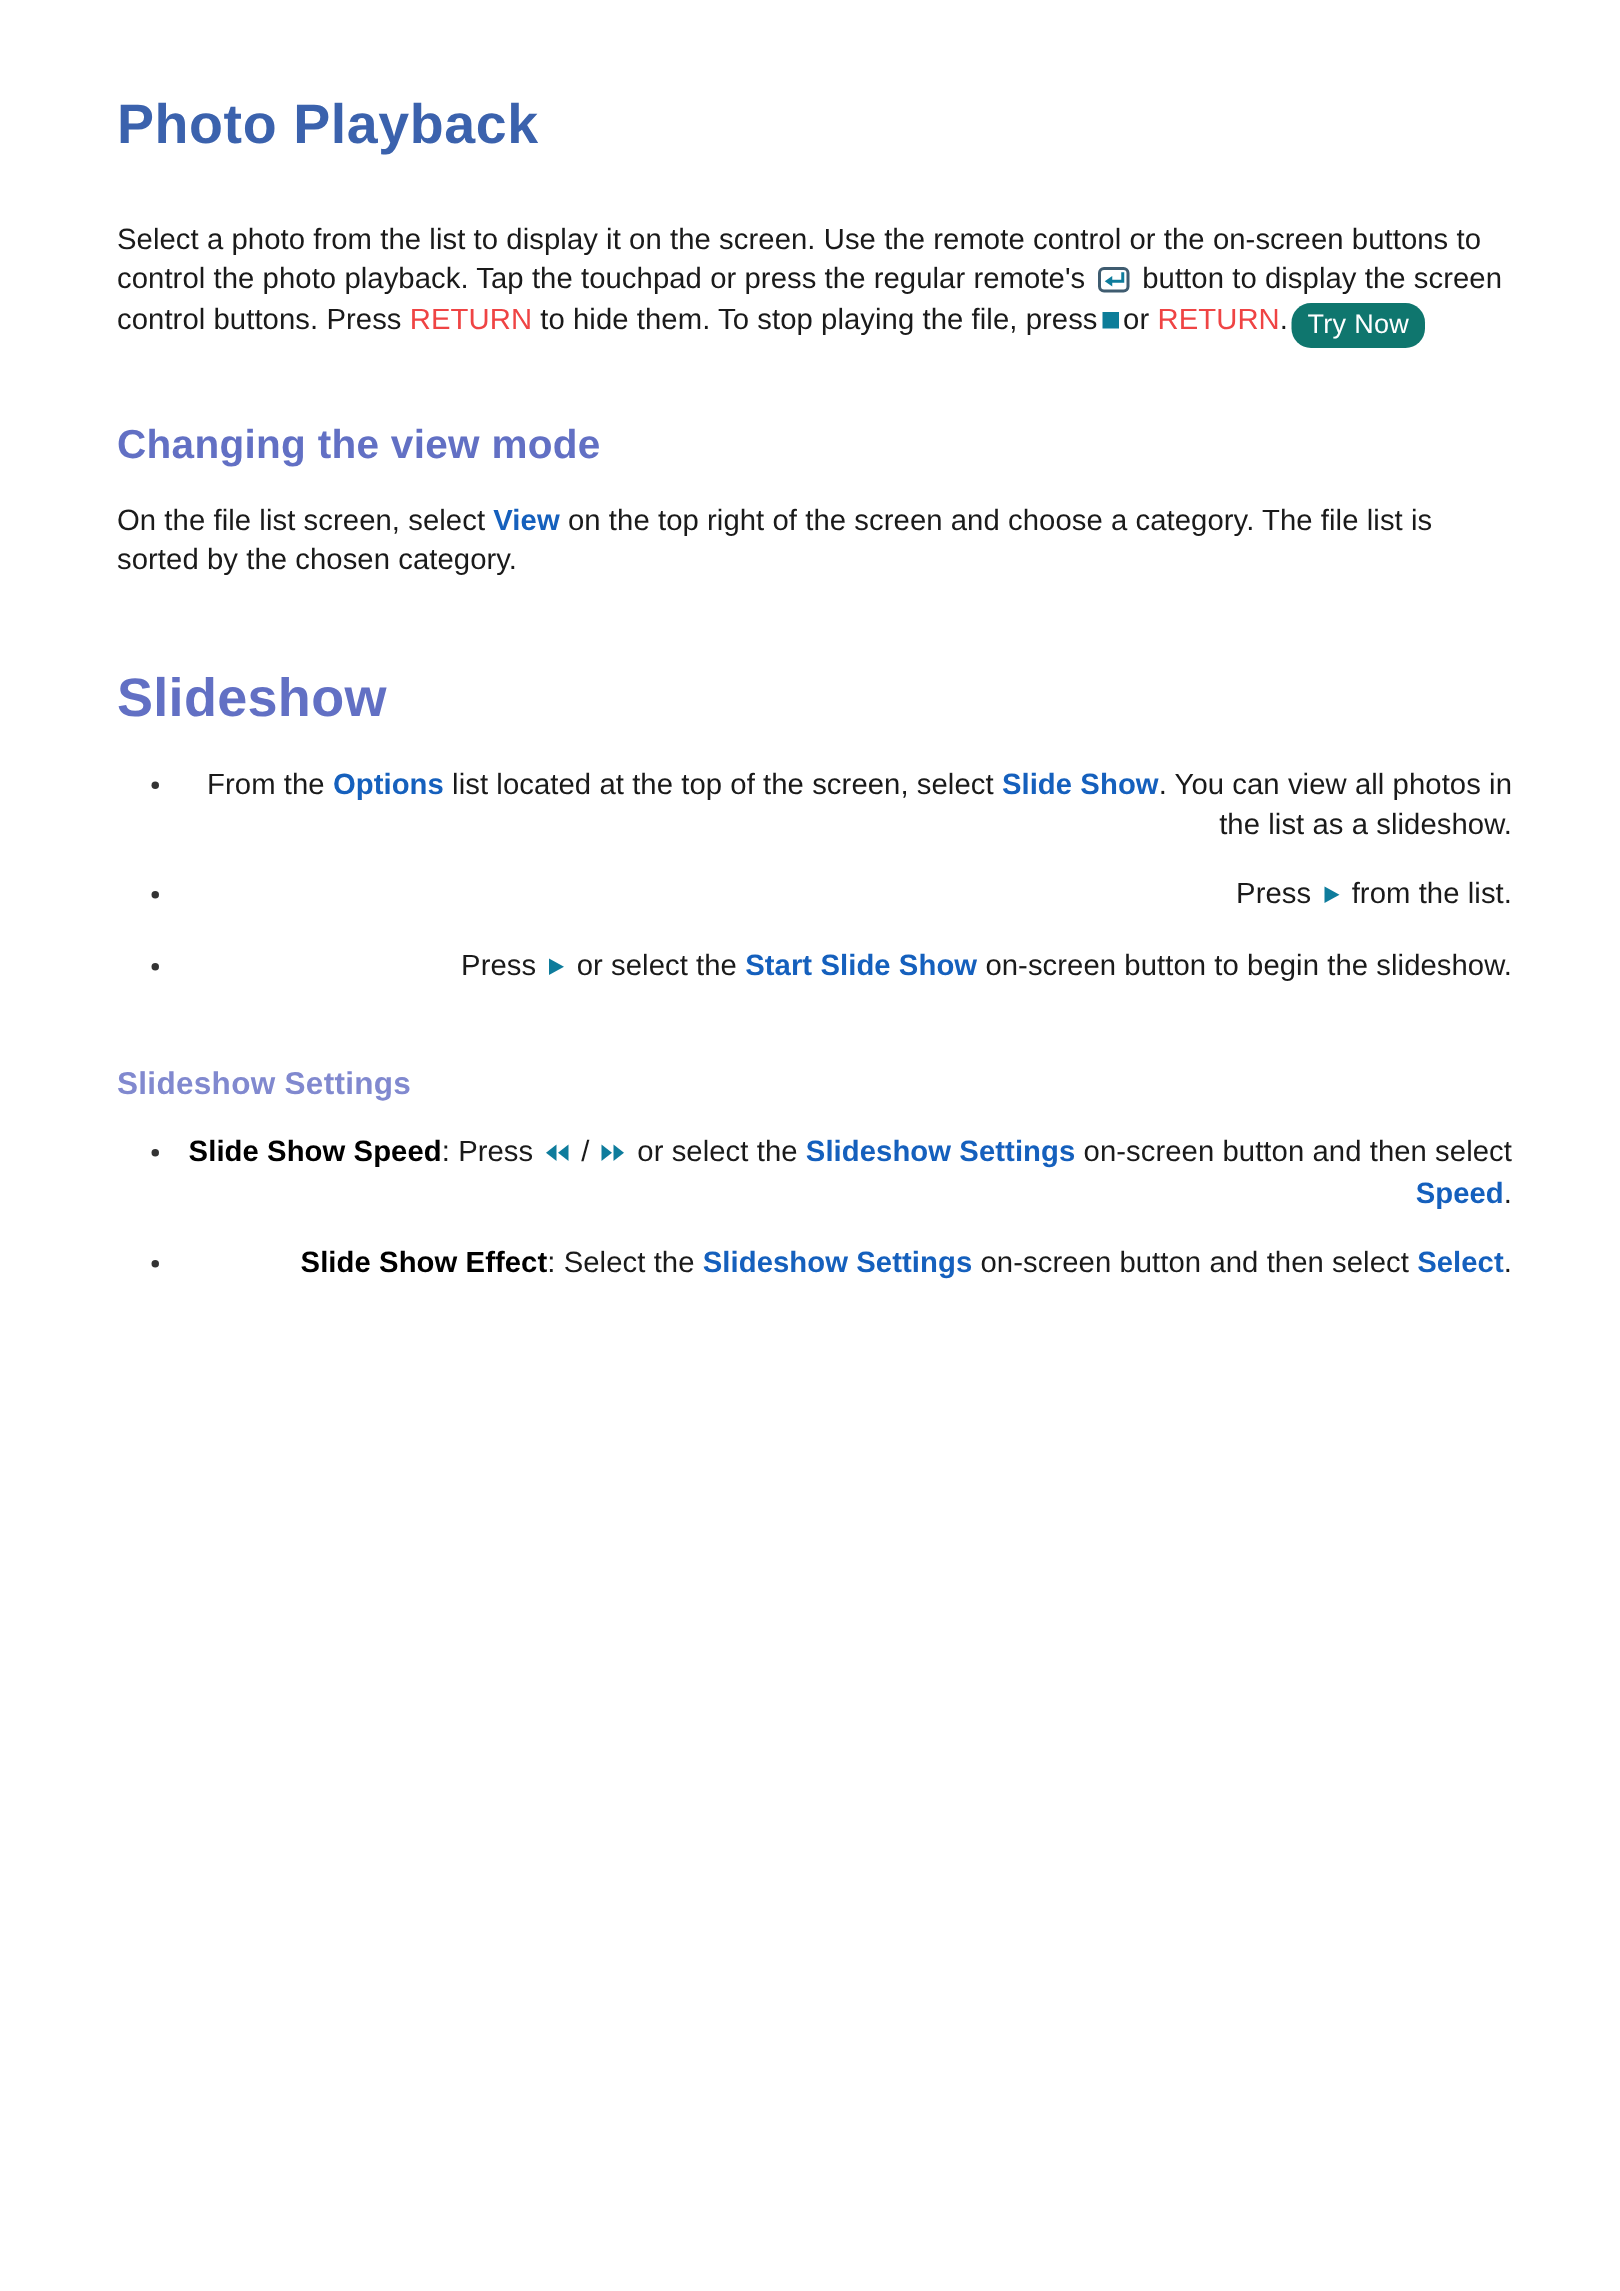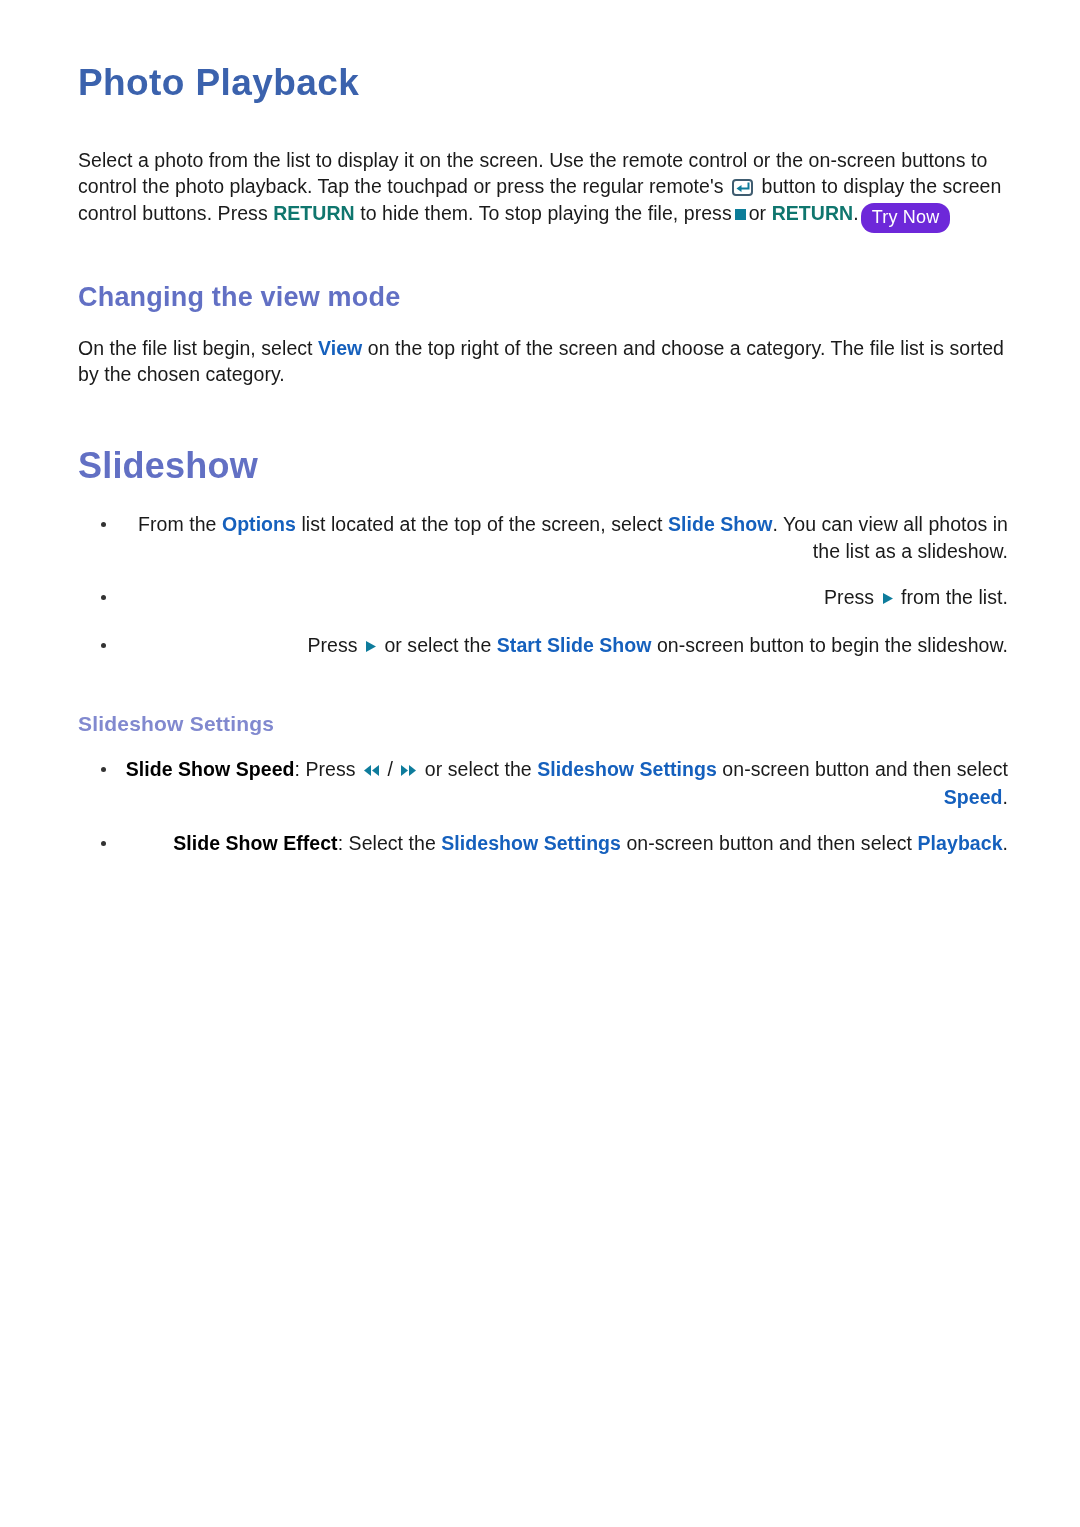--- a/index.html
+++ b/index.html
@@ -90,27 +90,27 @@
     left: 23px;
     top: 11px;
     width: 5px;
     height: 5px;
     border-radius: 50%;
     background: #333;
   }
 
   
   .kw-blue   { color: #1560bd; font-weight: bold; }
-  .kw-teal   { color: #0f766e; font-weight: bold; }
+  .kw-teal   { color: #ef4444; font-weight: normal; }
   .kw-bold   { color: #000000; font-weight: bold; }
 
   
   .badge-try-now {
     display: inline-block;
-    background: #6d28d9;
+    background: #0f766e;
     color: #ffffff;
     font-size: 18px;
     font-weight: normal;
     line-height: 1;
     padding: 5px 11px 7px 11px;
     border-radius: 13px;
     vertical-align: -3px;
     margin-left: 2px;
     letter-spacing: 0.2px;
   }
@@ -163,21 +163,21 @@
       </span>
       <span>button to display the screen control buttons. Press</span>
       <span class="kw-teal">RETURN</span>
       <span>to hide them. To stop playing the file, press</span><span class="icon-stop-square"></span><span>or</span>
       <span class="kw-teal">RETURN</span><span>.</span><span class="badge-try-now">Try Now</span>
     </p>
 
     <h2 class="section-heading">Changing the view mode</h2>
 
     <p class="body-text">
-      <span>On the file list begin, select</span>
+      <span>On the file list screen, select</span>
       <span class="kw-blue">View</span>
       <span>on the top right of the screen and choose a category. The file list is sorted by the chosen category.</span>
     </p>
 
     <h2 class="section-heading big">Slideshow</h2>
 
     <ul class="bullets">
       <li>
         <span class="bullet-dot"></span>
         <span>From the</span>
@@ -234,18 +234,18 @@
         <span class="kw-blue">Slideshow Settings</span>
         <span>on-screen button and then select</span>
         <span class="kw-blue">Speed</span><span>.</span>
       </li>
 
       <li>
         <span class="bullet-dot"></span>
         <span class="kw-bold">Slide Show Effect</span><span>: Select the</span>
         <span class="kw-blue">Slideshow Settings</span>
         <span>on-screen button and then select</span>
-        <span class="kw-blue">Playback</span><span>.</span>
+        <span class="kw-blue">Select</span><span>.</span>
       </li>
     </ul>
 
   </div>
 </div>
 
 </body></html>

